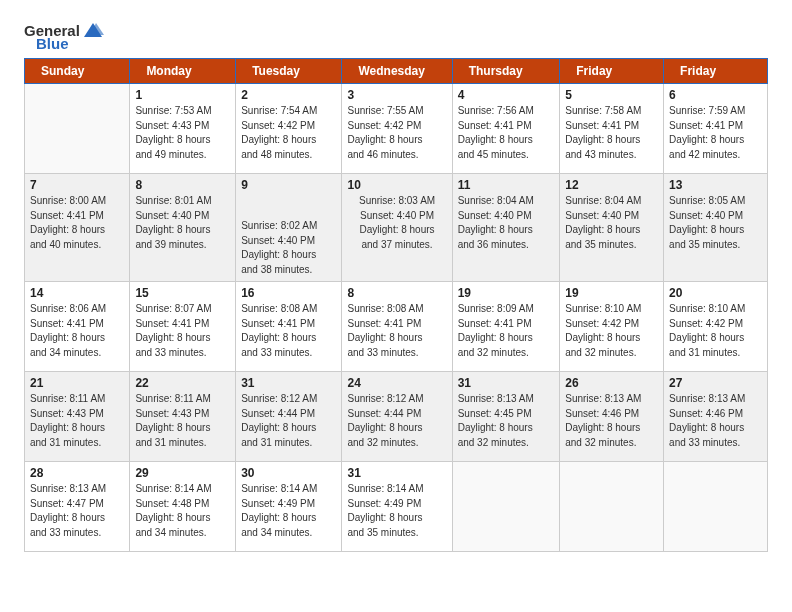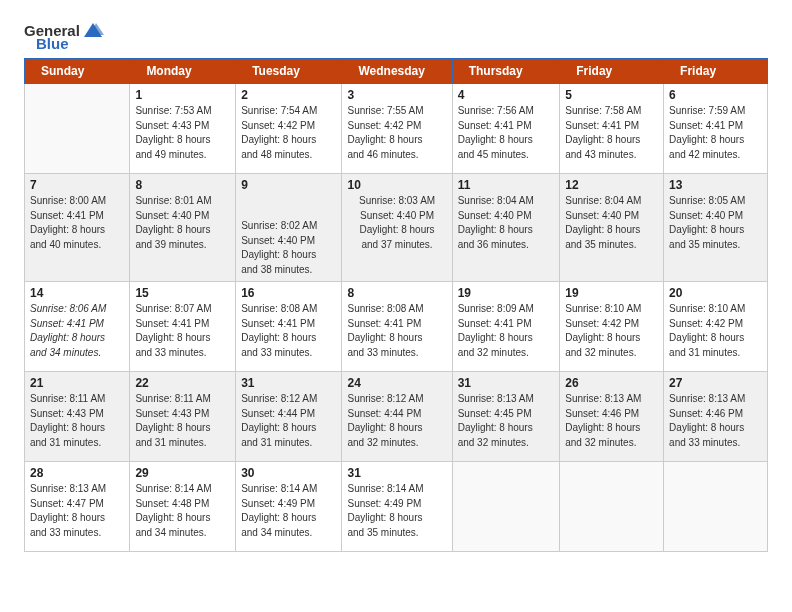--- a/index.html
+++ b/index.html
@@ -205,21 +205,21 @@
             <span class="day-number">13</span>
             <div class="day-info" style="white-space: pre-line;">Sunrise: 8:05 AM
 Sunset: 4:40 PM
 Daylight: 8 hours
 and 35 minutes.</div>
           </td>
         </tr>
         <tr>
           <td>
             <span class="day-number">14</span>
-            <div class="day-info" style="white-space: pre-line; font-style: italic;">Sunrise: 8:06 AM
+            <div class="day-info" style="white-space: pre-line;">Sunrise: 8:06 AM
 Sunset: 4:41 PM
 Daylight: 8 hours
 and 34 minutes.</div>
           </td>
           <td>
             <span class="day-number">15</span>
             <div class="day-info" style="white-space: pre-line;">Sunrise: 8:07 AM
 Sunset: 4:41 PM
 Daylight: 8 hours
 and 33 minutes.</div>

